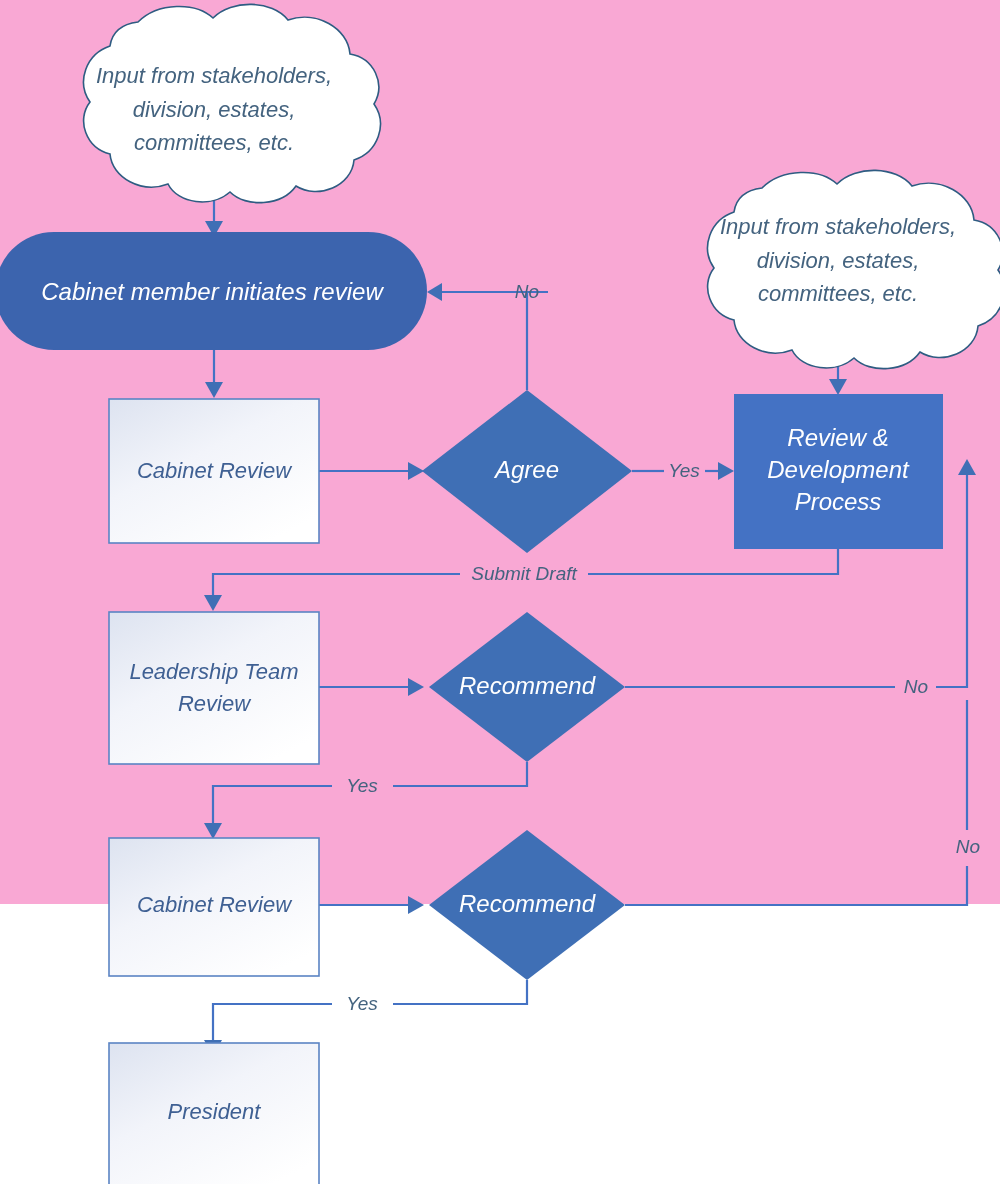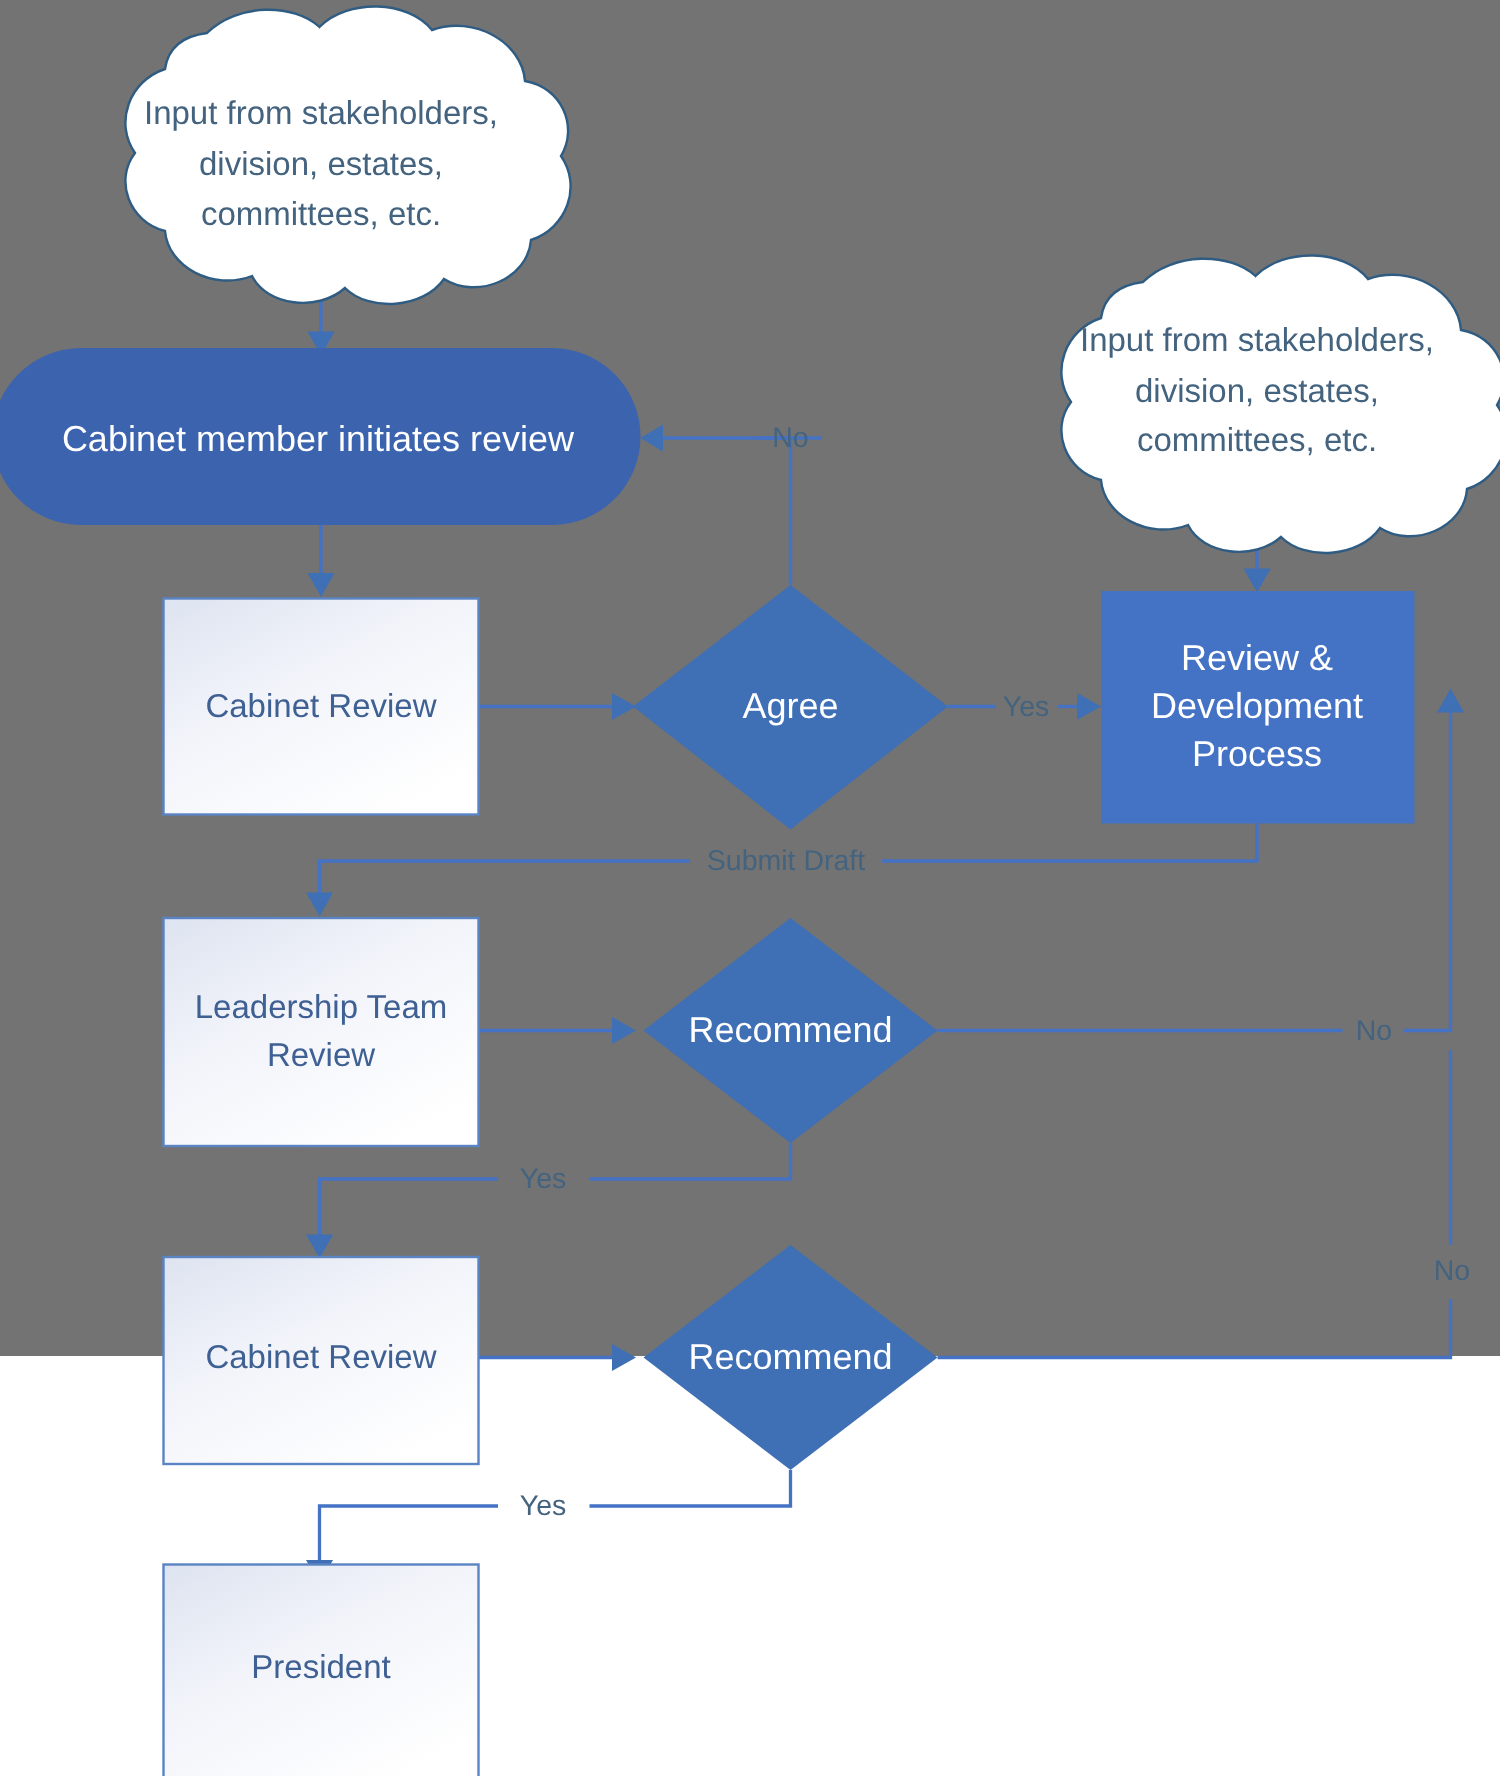--- a/index.html
+++ b/index.html
@@ -10,21 +10,22 @@
   body {
     width: 1000px;
     height: 1184px;
     font-family: "Liberation Sans", sans-serif;
     overflow: hidden;
   }
   #flowchart-root {
     position: relative;
     width: 1000px;
     height: 904px;
-    background: #737373;
+    background: #f9a8d4;
+    font-style: italic;
   }
   svg.chart {
     display: block;
     width: 1000px;
     height: 1184px;
   }
   .node-label {
     font-family: "Liberation Sans", sans-serif;
     text-anchor: middle;
     dominant-baseline: middle;

